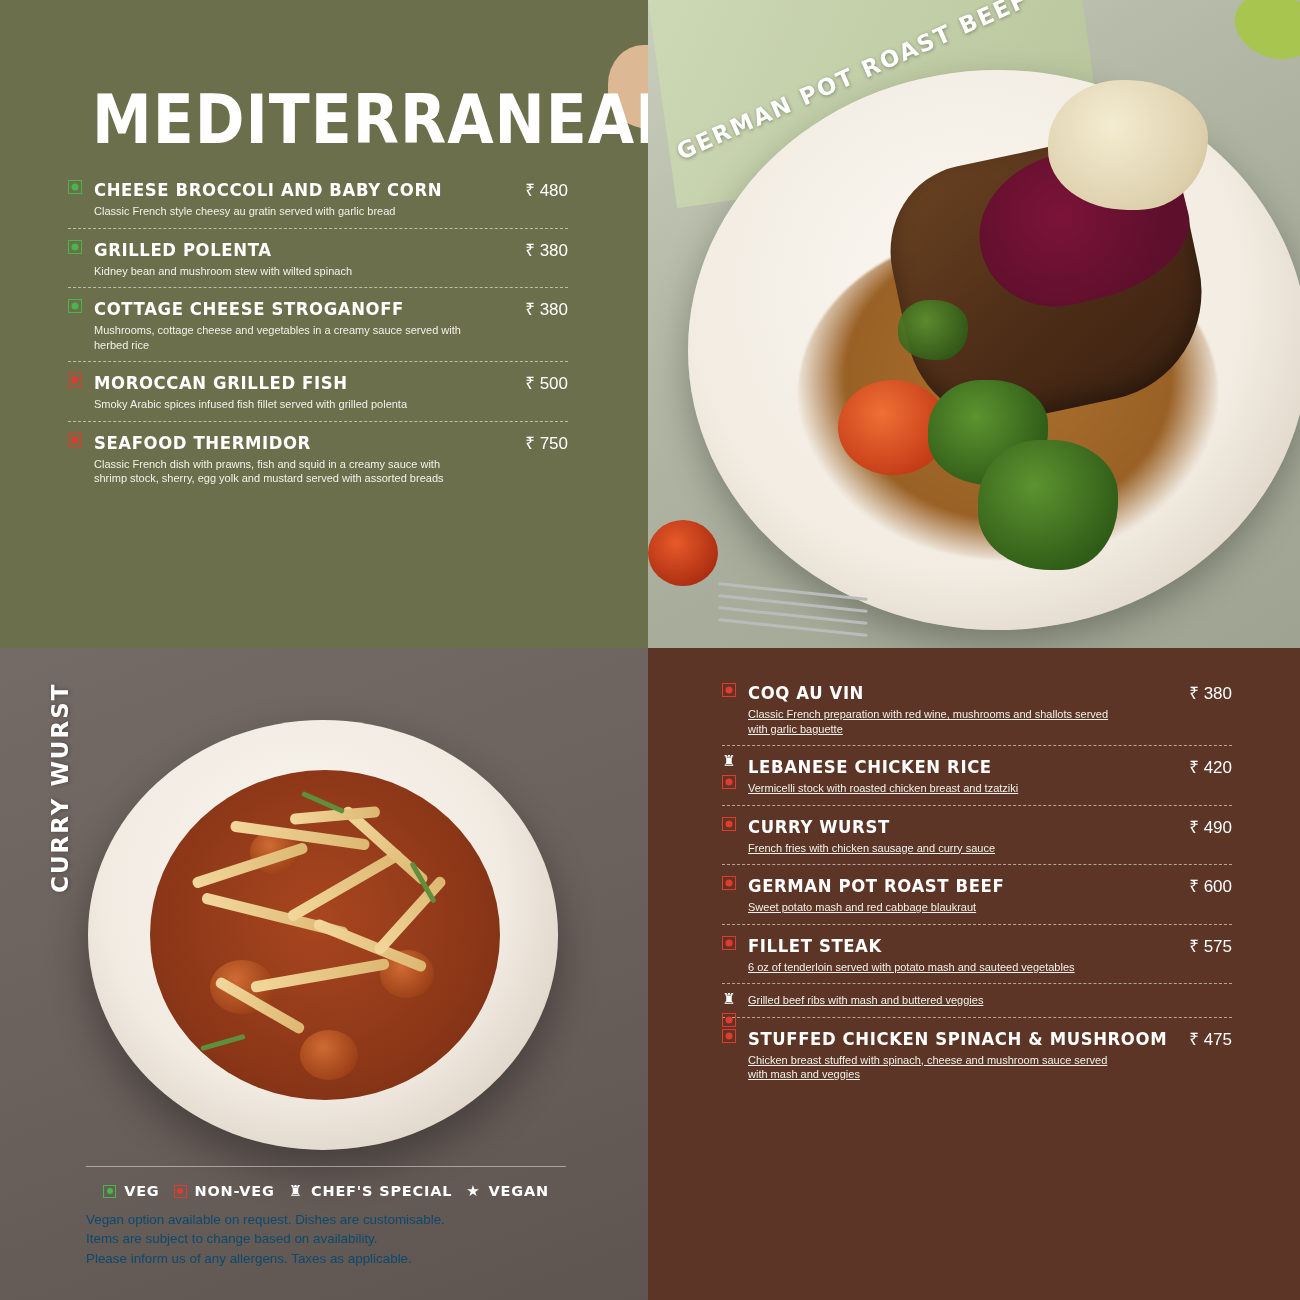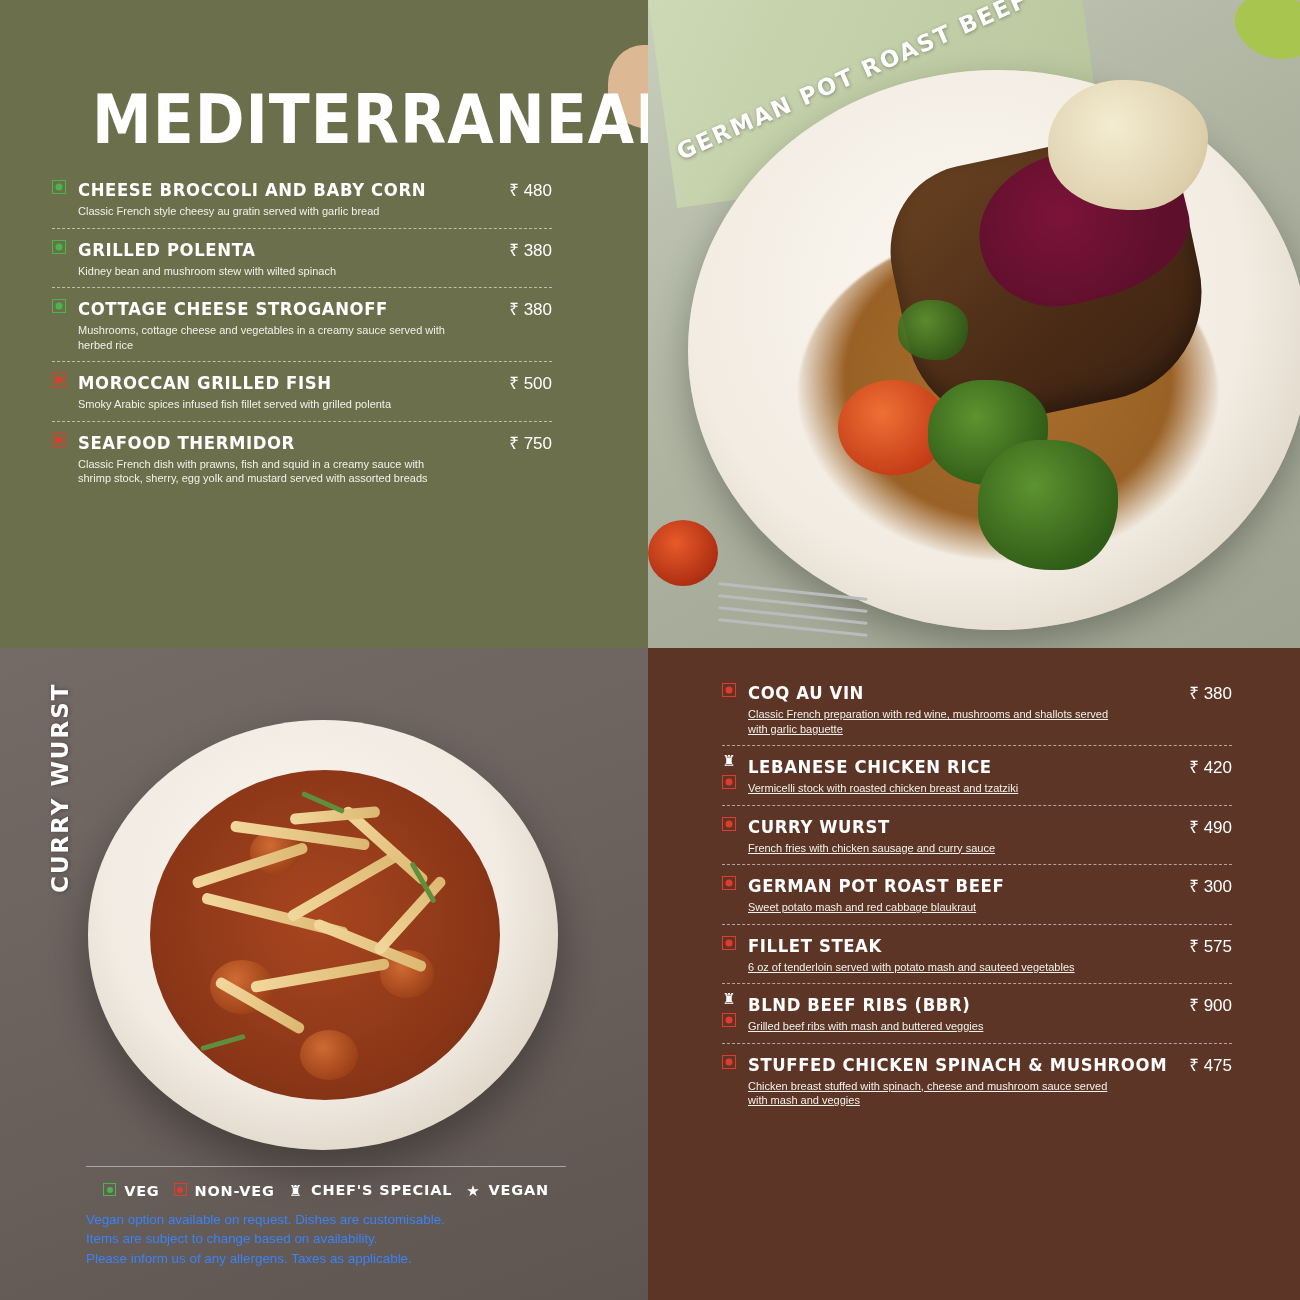--- a/index.html
+++ b/index.html
@@ -59,21 +59,21 @@
     top: 45px;
     width: 84px;
     height: 84px;
     background: #dcb994;
     border-radius: 42% 48% 45% 50% / 47% 42% 50% 45%;
   }
 
   
   .menu-list {
     position: absolute;
-    left: 52px;
+    left: 68px;
     top: 178px;
     width: 500px;
   }
   .menu-list.right {
     position: static;
     width: 100%;
   }
   .item {
     position: relative;
     padding: 0 0 9px 26px;
@@ -336,21 +336,21 @@
     display: flex;
     justify-content: center;
     align-items: center;
     gap: 14px;
     color: #ffffff;
     font-size: 14.5px;
     letter-spacing: 0.8px;
     font-weight: bold;
     font-family: "DejaVu Sans", sans-serif;
   }
-  .legend-item { display: flex; align-items: flex-start; gap: 8px; }
+  .legend-item { display: flex; align-items: center; gap: 8px; }
   .legend-mark {
     position: relative;
     width: 13px; height: 13px;
     border: 1.6px solid #fff;
     box-sizing: border-box;
     display: inline-block;
   }
   .legend-mark::after {
     content: "";
     position: absolute;
@@ -359,21 +359,21 @@
     border-radius: 50%;
     transform: translate(-50%,-50%);
   }
   .legend-mark.veg { border-color: #49b64a; }
   .legend-mark.veg::after { background: #49b64a; }
   .legend-mark.nonveg { border-color: #e23b2e; }
   .legend-mark.nonveg::after { background: #e23b2e; }
   .legend-glyph { color: #fff; font-size: 15px; }
   .legend-notes {
     margin-top: 10px;
-    color: #3b82f6;
+    color: #0c4a6e;
     font-size: 13.4px;
     line-height: 1.45;
     text-align: left;
   }
 </style>
 </head>
 <body>
 
 <div id="page">
 
@@ -525,39 +525,35 @@
             <div class="item-head">
               <span class="item-name">CURRY WURST</span>
               <span class="item-price">₹ 490</span>
             </div>
             <div class="item-desc">French fries with chicken sausage and curry sauce</div>
           </div>
           <div class="item">
             <span class="marker nonveg"></span>
             <div class="item-head">
               <span class="item-name">GERMAN POT ROAST BEEF</span>
-              <span class="item-price">₹ 300</span>
+              <span class="item-price">₹ 600</span>
             </div>
             <div class="item-desc">Sweet potato mash and red cabbage blaukraut</div>
           </div>
           <div class="item">
             <span class="marker nonveg"></span>
             <div class="item-head">
               <span class="item-name">FILLET STEAK</span>
               <span class="item-price">₹ 575</span>
             </div>
             <div class="item-desc">6 oz of tenderloin served with potato mash and sauteed vegetables</div>
           </div>
           <div class="item">
             <span class="marker special stack-top">♜</span>
             <span class="marker nonveg stack-bottom"></span>
-            <div class="item-head">
-              <span class="item-name">BLND BEEF RIBS (BBR)</span>
-              <span class="item-price">₹ 900</span>
-            </div>
             <div class="item-desc">Grilled beef ribs with mash and buttered veggies</div>
           </div>
           <div class="item">
             <span class="marker nonveg"></span>
             <div class="item-head">
               <span class="item-name">STUFFED CHICKEN SPINACH &amp; MUSHROOM</span>
               <span class="item-price">₹ 475</span>
             </div>
             <div class="item-desc">Chicken breast stuffed with spinach, cheese and mushroom sauce served with mash and veggies</div>
           </div>

